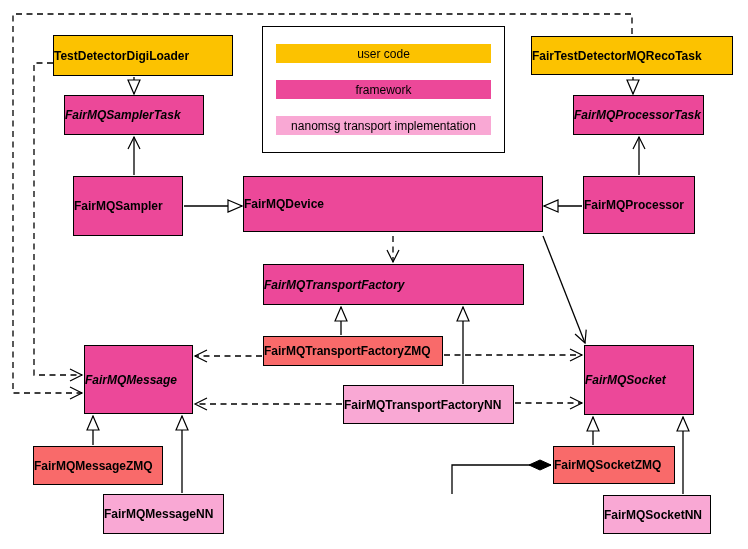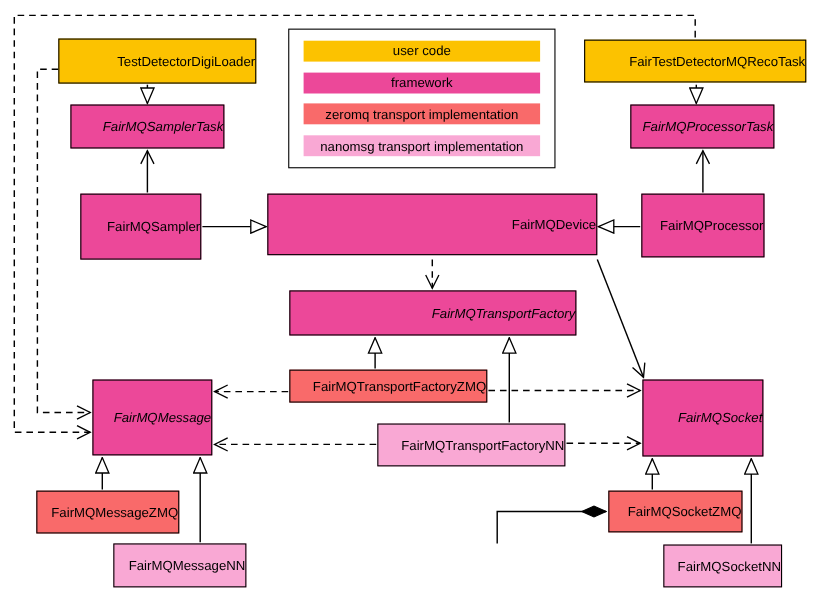--- a/index.html
+++ b/index.html
@@ -2,23 +2,23 @@
 <html><head>
 <meta charset="utf-8">
 <style>
   html,body{margin:0;padding:0;background:#ffffff;}
   #canvas{
     position:relative;width:748px;height:549px;background:#ffffff;
     font-family:"Liberation Sans","DejaVu Sans",sans-serif;overflow:hidden;
   }
   #edges{position:absolute;left:0;top:0;width:748px;height:549px;}
   .node{
-    position:absolute;display:flex;align-items:center;justify-content:flex-end;
+    position:absolute;display:flex;align-items:center;justify-content:flex-start;
     border:1.4px solid #000;box-sizing:border-box;color:#000;
-    font-weight:normal;font-size:12px;text-align:center;white-space:nowrap;
+    font-weight:bold;font-size:12px;text-align:center;white-space:nowrap;
   }
   .abstract{font-style:italic;}
   .gold{background:#fcc200;}
   .blue{background:#ec4899;}
   .red{background:#f96a6a;}
   .green{background:#f9a8d4;}
   #legend{
     position:absolute;left:262px;top:26px;width:243px;height:127px;
     border:1.5px solid #000;box-sizing:border-box;background:#ffffff;
     display:flex;flex-direction:column;justify-content:space-evenly;align-items:center;
@@ -71,23 +71,20 @@
 
     <path d="M452,494 L452,465 L551,465" fill="none" stroke="#000" stroke-width="1.3" marker-end="url(#diamond)"></path>
   </svg>
 
   <div id="legend">
     <div class="legend-bar gold">
       <span>user code</span>
     </div>
     <div class="legend-bar blue">
       <span>framework</span>
-    </div>
-    <div class="legend-bar red">
-      <span>zeromq transport implementation</span>
     </div>
     <div class="legend-bar green">
       <span>nanomsg transport implementation</span>
     </div>
   </div>
 
   <div class="node gold" style="left:53px;top:35px;width:180px;height:41px">
     <span>TestDetectorDigiLoader</span>
   </div>
 

